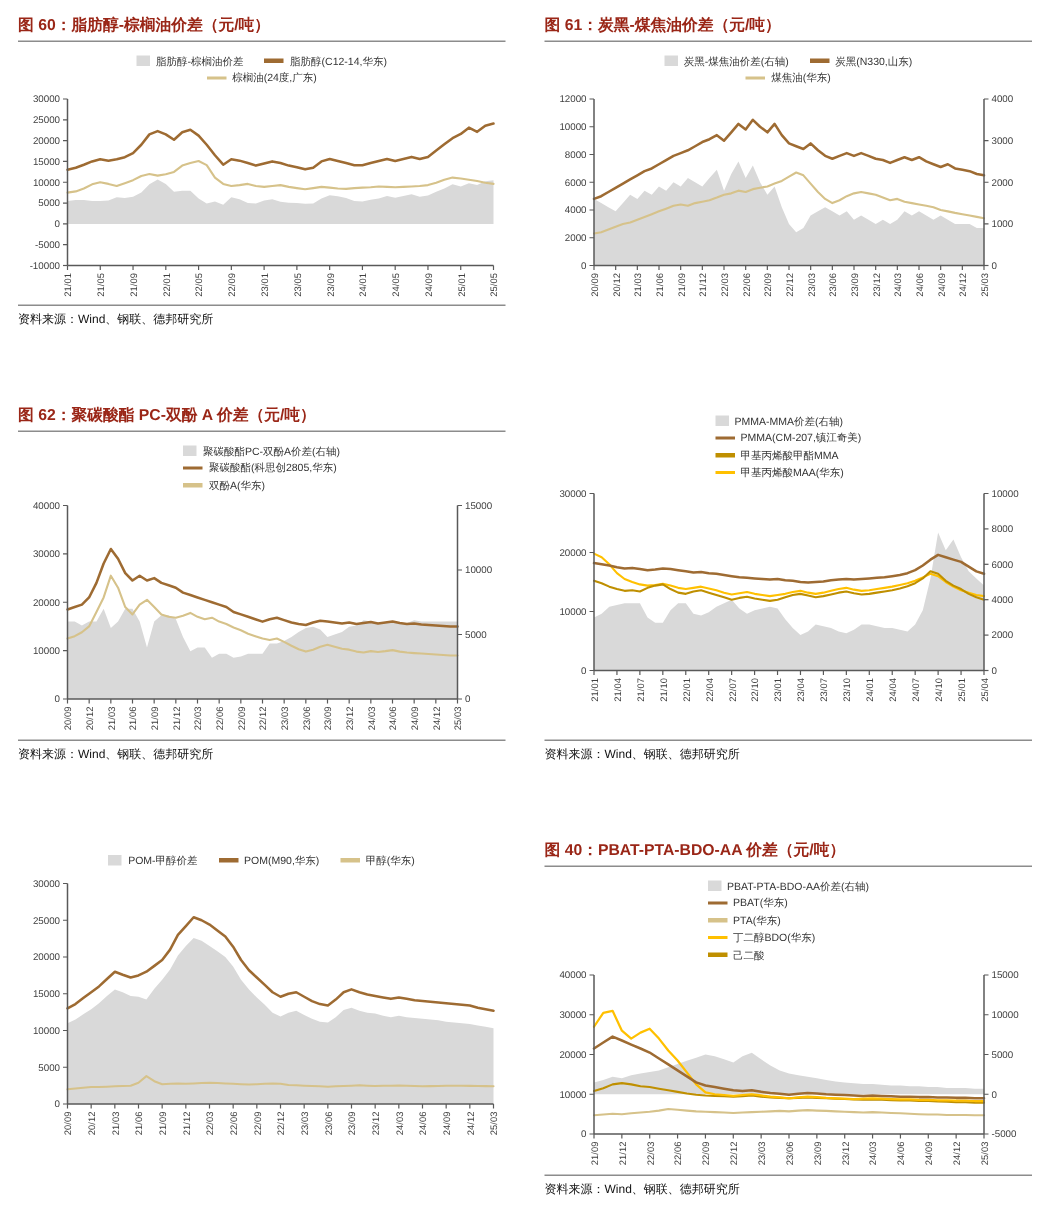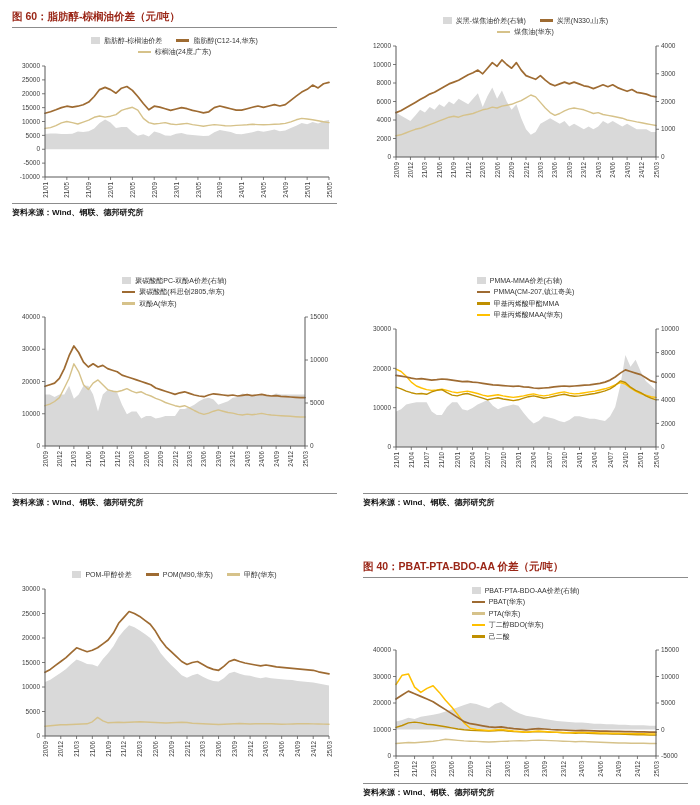--- a/index.html
+++ b/index.html
@@ -24,21 +24,21 @@
   .legend { text-align:center; margin:6px 0 2px 0; }
   .legend-inner { display:inline-block; }
   .legend-row { display:flex; justify-content:center; align-items:center; gap:14px; margin:1.5px 0; }
   .legend-col .legend-row { justify-content:flex-start; }
   .legend-item { display:inline-flex; align-items:center; gap:4px; font-size:7px; color:#333; white-space:nowrap; }
   .swatch-area { width:9px; height:7px; display:inline-block; }
   .swatch-line { width:13px; height:2.5px; display:inline-block; }
   .plot { flex:1; min-height:0; }
   .source {
     margin-top:auto; border-top:1px solid #8c8c8c;
-    padding-top:3px; font-size:8px; font-weight:700; color:#111;
+    padding-top:3px; font-size:8px; font-weight:400; color:#111;
     white-space:nowrap;
   }
   svg text { font-family:"Liberation Sans","DejaVu Sans",sans-serif; }
 </style>
 </head>
 <body>
 
 <div class="grid">
 
   <section class="cell">
@@ -108,20 +108,21 @@
           <text x="275.90769230769234" y="121" text-anchor="end" font-size="6.3" fill="#404040" transform="rotate(-90 275.90769230769234 121)">24/09</text>
           <line x1="295.15384615384613" y1="116" x2="295.15384615384613" y2="119" stroke="#595959" stroke-width="0.8"></line>
           <text x="297.75384615384615" y="121" text-anchor="end" font-size="6.3" fill="#404040" transform="rotate(-90 297.75384615384615 121)">25/01</text>
           <line x1="317" y1="116" x2="317" y2="119" stroke="#595959" stroke-width="0.8"></line>
           <text x="319.6" y="121" text-anchor="end" font-size="6.3" fill="#404040" transform="rotate(-90 319.6 121)">25/05</text>
         </svg></div>
     <div class="source">资料来源：Wind、钢联、德邦研究所</div>
   </section>
 
   <section class="cell">
+    <h3 class="title">图 61：炭黑-煤焦油价差（元/吨）</h3>
     <div class="legend"><div class="legend-inner"><div class="legend-row">
             <span class="legend-item">
               <span class="swatch-area" style="background: rgb(217, 217, 217);"></span>
               <span>炭黑-煤焦油价差(右轴)</span>
             </span>
             <span class="legend-item">
               <span class="swatch-line" style="background: rgb(158, 107, 50);"></span>
               <span>炭黑(N330,山东)</span>
             </span>
           </div><div class="legend-row">
@@ -196,20 +197,21 @@
           <line x1="264.1111111111111" y1="116" x2="264.1111111111111" y2="119" stroke="#595959" stroke-width="0.8"></line>
           <text x="266.7111111111111" y="121" text-anchor="end" font-size="6.3" fill="#404040" transform="rotate(-90 266.7111111111111 121)">24/09</text>
           <line x1="278.55555555555554" y1="116" x2="278.55555555555554" y2="119" stroke="#595959" stroke-width="0.8"></line>
           <text x="281.15555555555557" y="121" text-anchor="end" font-size="6.3" fill="#404040" transform="rotate(-90 281.15555555555557 121)">24/12</text>
           <line x1="293" y1="116" x2="293" y2="119" stroke="#595959" stroke-width="0.8"></line>
           <text x="295.6" y="121" text-anchor="end" font-size="6.3" fill="#404040" transform="rotate(-90 295.6 121)">25/03</text>
         </svg></div>
   </section>
 
   <section class="cell">
+    <h3 class="title">图 62：聚碳酸酯 PC-双酚 A 价差（元/吨）</h3>
     <div class="legend"><div class="legend-inner legend-col"><div class="legend-row">
             <span class="legend-item">
               <span class="swatch-area" style="background: rgb(217, 217, 217);"></span>
               <span>聚碳酸酯PC-双酚A价差(右轴)</span>
             </span>
           </div><div class="legend-row">
             <span class="legend-item">
               <span class="swatch-line" style="background: rgb(158, 107, 50);"></span>
               <span>聚碳酸酯(科思创2805,华东)</span>
             </span>

